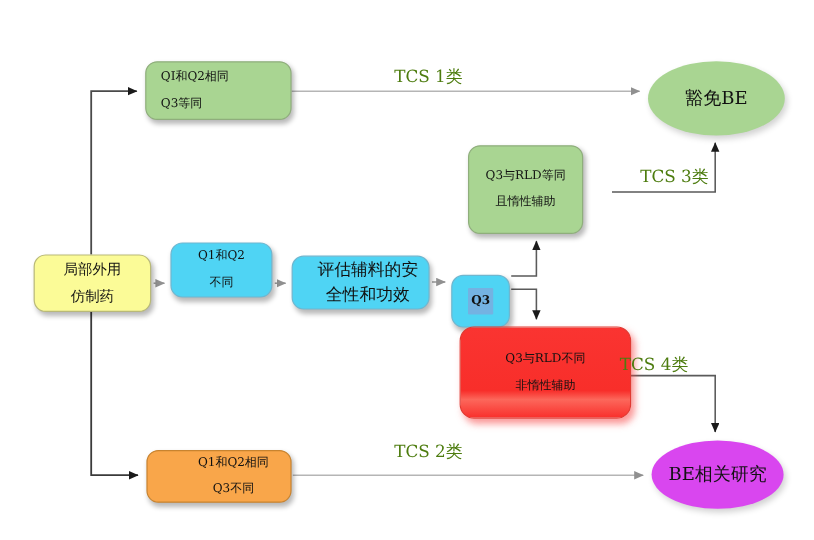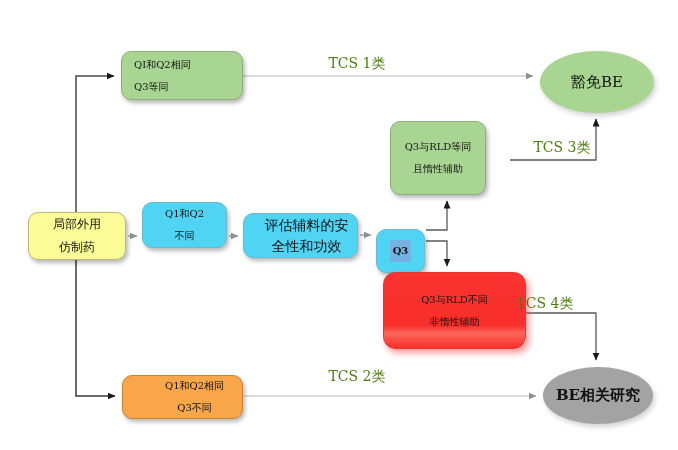--- a/index.html
+++ b/index.html
@@ -34,21 +34,21 @@
     border-radius:12px;
   }
   .ellipse{
     position:absolute;
     display:flex;align-items:center;justify-content:center;
     border-radius:50%;
     font-size:15px;
     box-shadow:2px 3px 5px rgba(0,0,0,0.18);
   }
   .ellipse.green{background:#a9d592;}
-  .ellipse.red{background:#a3a3a3;font-weight:bold;}
+  .ellipse.red{background:#d946ef;font-weight:normal;}
   .edge-label{
     position:absolute;
     font-size:14px;
     color:#4d7c0f;
     width:62px;
     text-align:center;
     background:transparent;
   }
   #node-topical{left:28px;top:212px;width:98px;height:48px;font-size:12px;line-height:23px;}
   #node-green-top{left:121px;top:51px;width:122px;height:49px;justify-content:flex-start;text-align:left;padding-left:12px;}

